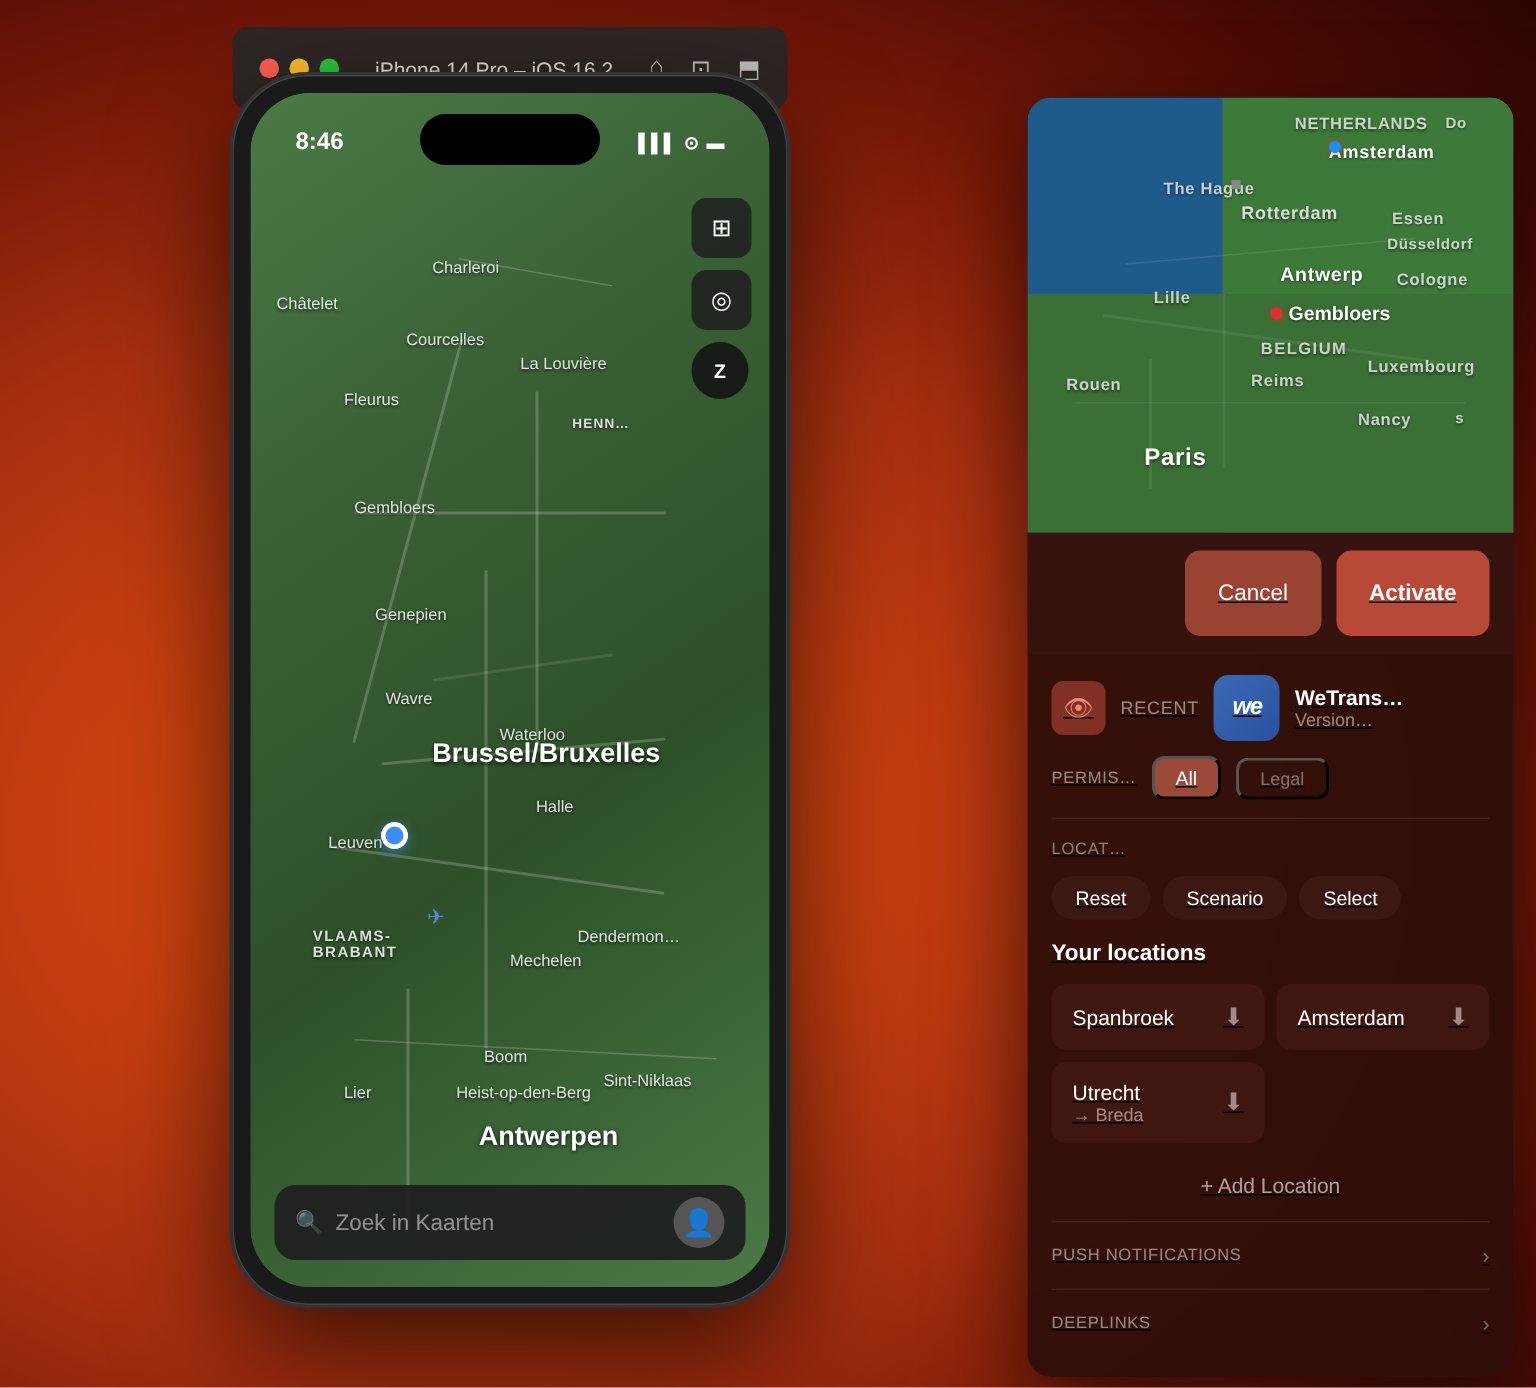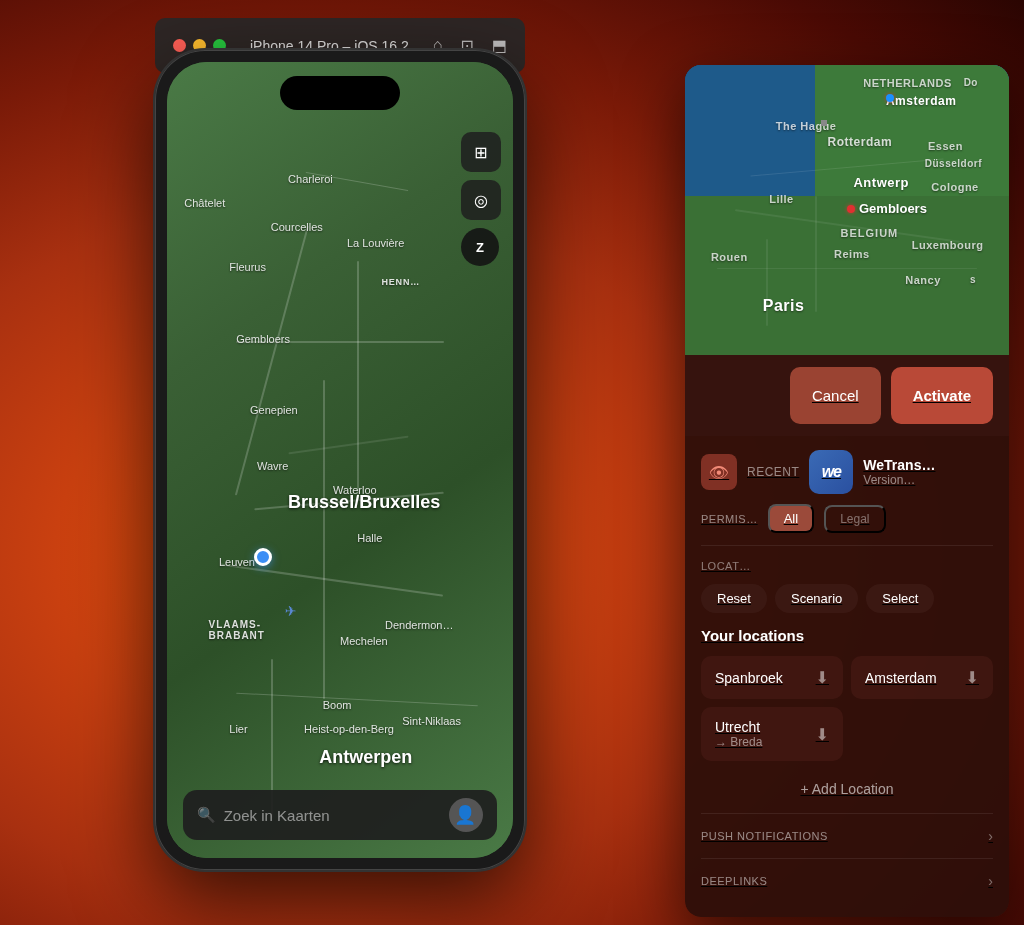--- a/index.html
+++ b/index.html
@@ -629,20 +629,28 @@
 
       <div style="position:absolute;top:68%;left:34%;color:rgba(100,150,255,0.8);font-size:14px;z-index:10;">✈</div>
     </div>
 
     <div class="map-control-top-right">
       <div class="map-btn">⊞</div>
       <div class="map-btn">◎</div>
       <div class="map-btn map-btn-dark" style="color:white;font-size:13px;font-weight:700;">Z</div>
     </div>
 
+    <div class="status-bar">
+      <span class="status-time">8:46</span>
+      <div class="status-icons">
+        <span>▌▌▌</span>
+        <span>⊙</span>
+        <span>▬</span>
+      </div>
+    </div>
 
     <div class="search-bar">
       <span style="color:rgba(255,255,255,0.5);font-size:15px;">🔍</span>
       <span class="search-bar-text">Zoek in Kaarten</span>
       <div class="search-avatar">
         <span>👤</span>
       </div>
     </div>
   </div>
 </div>

